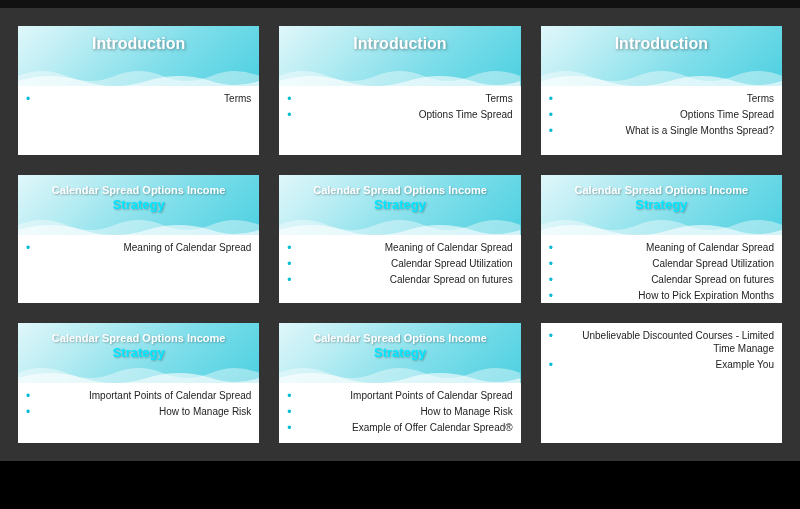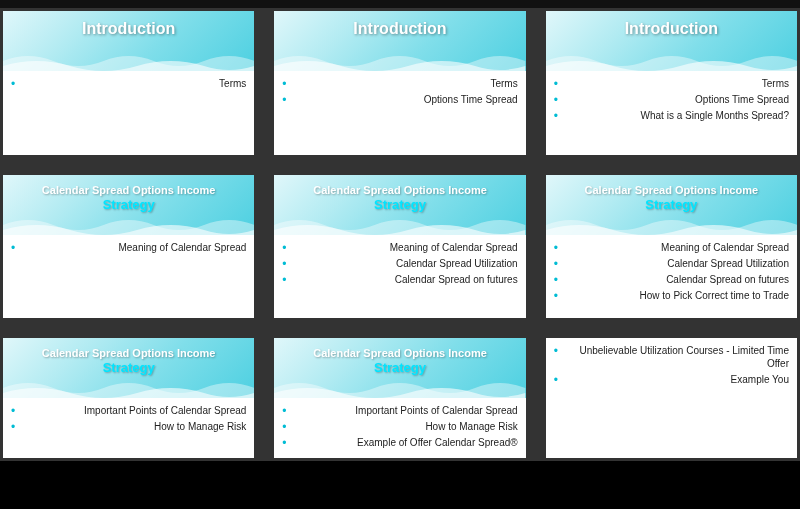--- a/index.html
+++ b/index.html
@@ -15,21 +15,21 @@
       color: #ccc;
       font-size: 11px;
       padding: 4px 8px;
       line-height: 1.5;
     }
     .grid-container {
       display: grid;
       grid-template-columns: repeat(3, 1fr);
       grid-template-rows: repeat(2, 1fr);
       gap: 20px;
-      padding: 3px;
+      padding: 18px;
       background: #333;
       height: calc(509px - 56px);
     }
     .card {
       background: #fff;
       position: relative;
       overflow: hidden;
       display: flex;
       flex-direction: column;
     }
@@ -219,20 +219,21 @@
     <path d="M0,15 Q30,5 60,15 Q90,25 120,15 Q150,5 180,15 Q210,25 240,15 Q270,5 300,15 L300,30 L0,30 Z" fill="#fff" opacity="0.4"></path>
     <path d="M0,20 Q40,10 80,20 Q120,30 160,20 Q200,10 240,20 Q270,28 300,20 L300,30 L0,30 Z" fill="#fff" opacity="0.6"></path>
   </svg></div>
         <div class="card-title"><span class="section-title-line1">Calendar Spread Options Income</span><br><span class="section-title-line2">Strategy</span></div>
       </div>
       <div class="card-body">
         <ul>
           <li>Meaning of Calendar Spread</li>
           <li>Calendar Spread Utilization</li>
           <li>Calendar Spread on futures</li>
+          <li>How to Pick Expiration Months</li>
           <li>How to Pick Correct time to Trade</li>
         </ul>
       </div>
     </div>
     <div class="card">
       <div class="card-header">
         <div class="wave-bg"></div>
         <div class="wave-decoration"><svg viewBox="0 0 300 30" preserveAspectRatio="none">
     <path d="M0,15 Q30,5 60,15 Q90,25 120,15 Q150,5 180,15 Q210,25 240,15 Q270,5 300,15 L300,30 L0,30 Z" fill="#fff" opacity="0.4"></path>
     <path d="M0,20 Q40,10 80,20 Q120,30 160,20 Q200,10 240,20 Q270,28 300,20 L300,30 L0,30 Z" fill="#fff" opacity="0.6"></path>
@@ -259,18 +260,18 @@
         <ul>
           <li>Important Points of Calendar Spread</li>
           <li>How to Manage Risk</li>
           <li>Example of Offer Calendar Spread®</li>
         </ul>
       </div>
     </div>
     <div class="card">
       <div class="card-body">
         <ul>
-          <li>Unbelievable Utilization Courses - Limited Time Offer</li>
+          <li>Unbelievable Discounted Courses - Limited Time Manage</li>
           <li>Example You</li>
         </ul>
       </div>
     </div>
   </div>
 
 </body></html>

